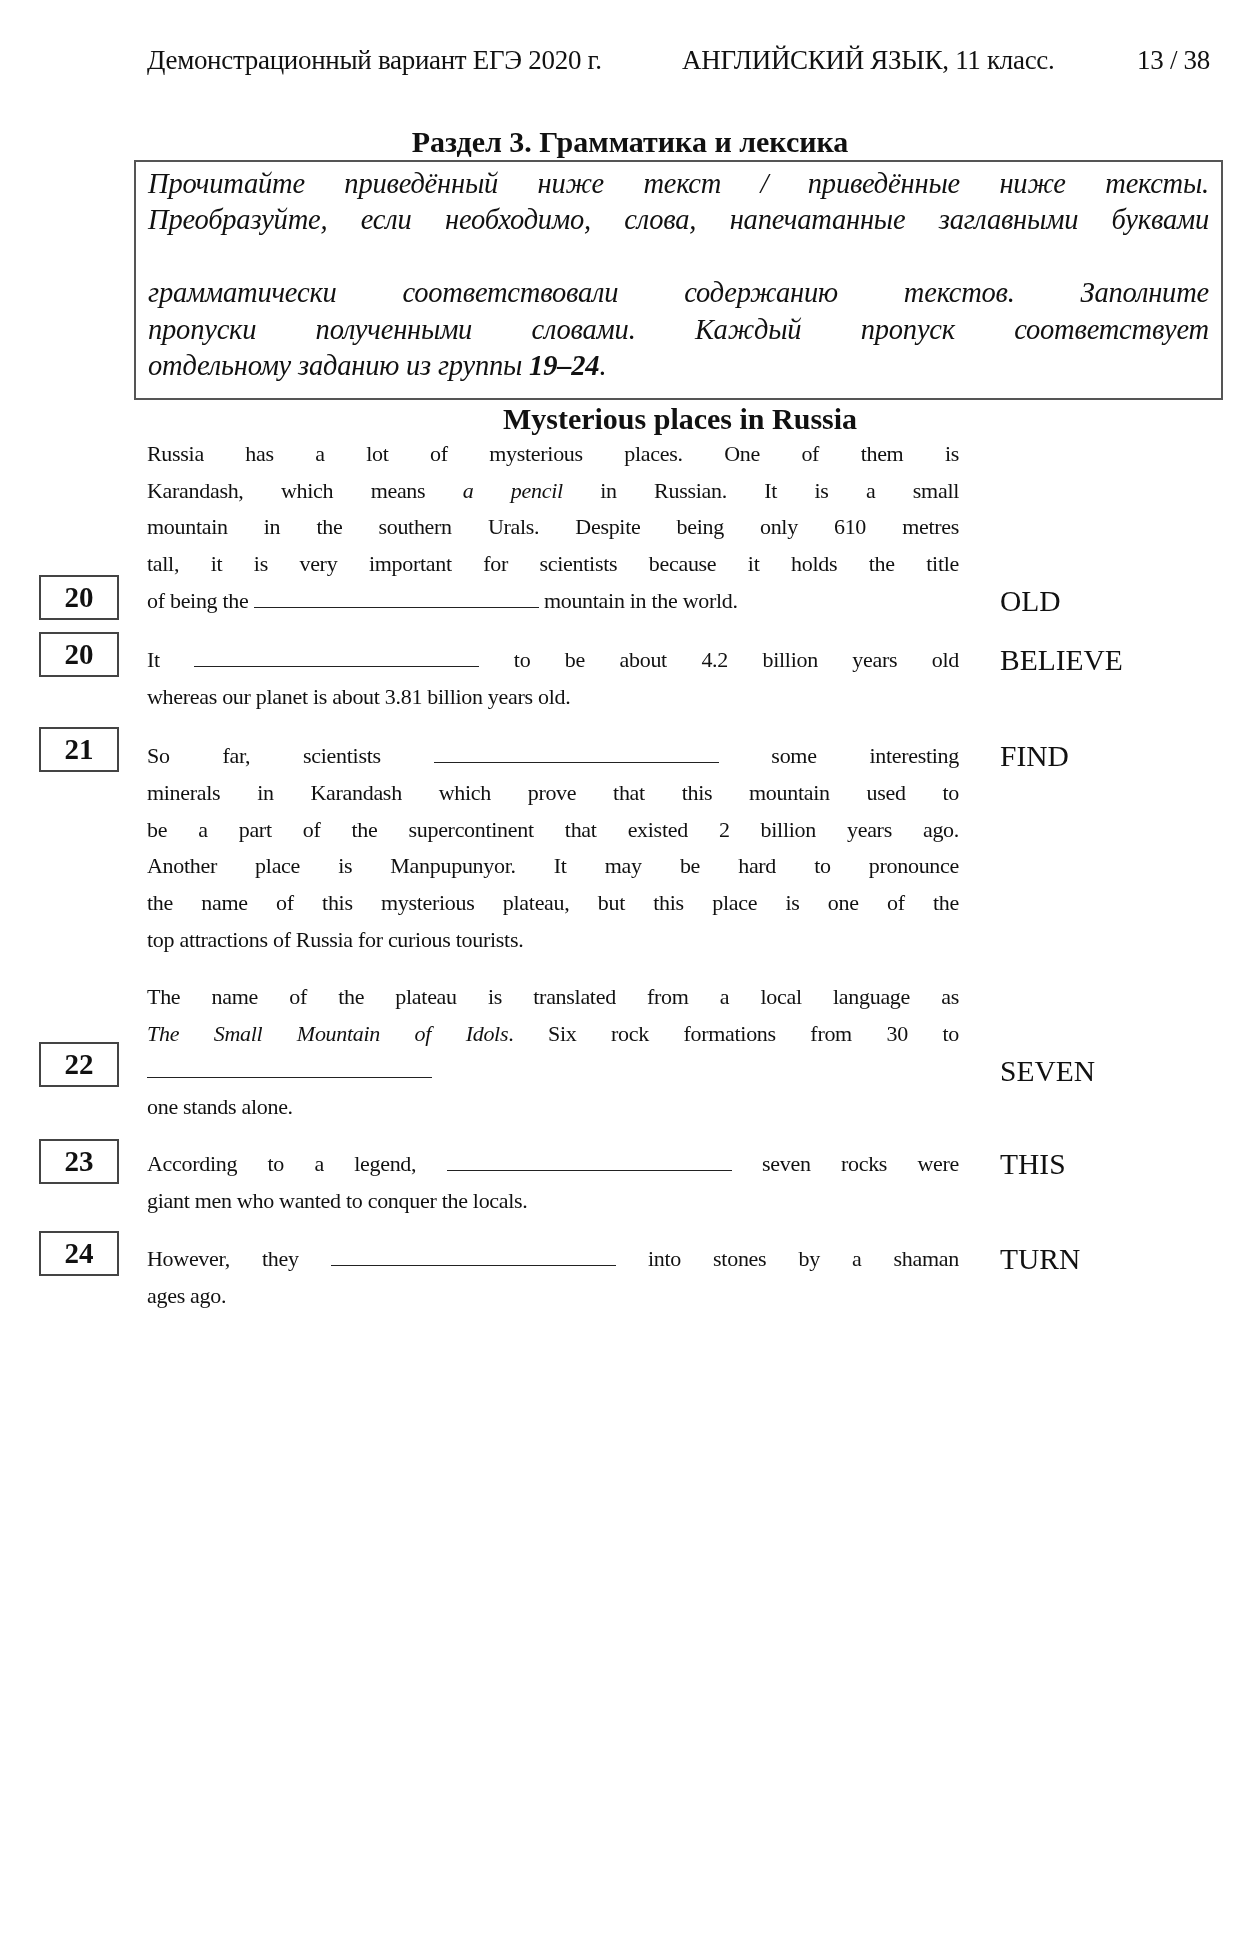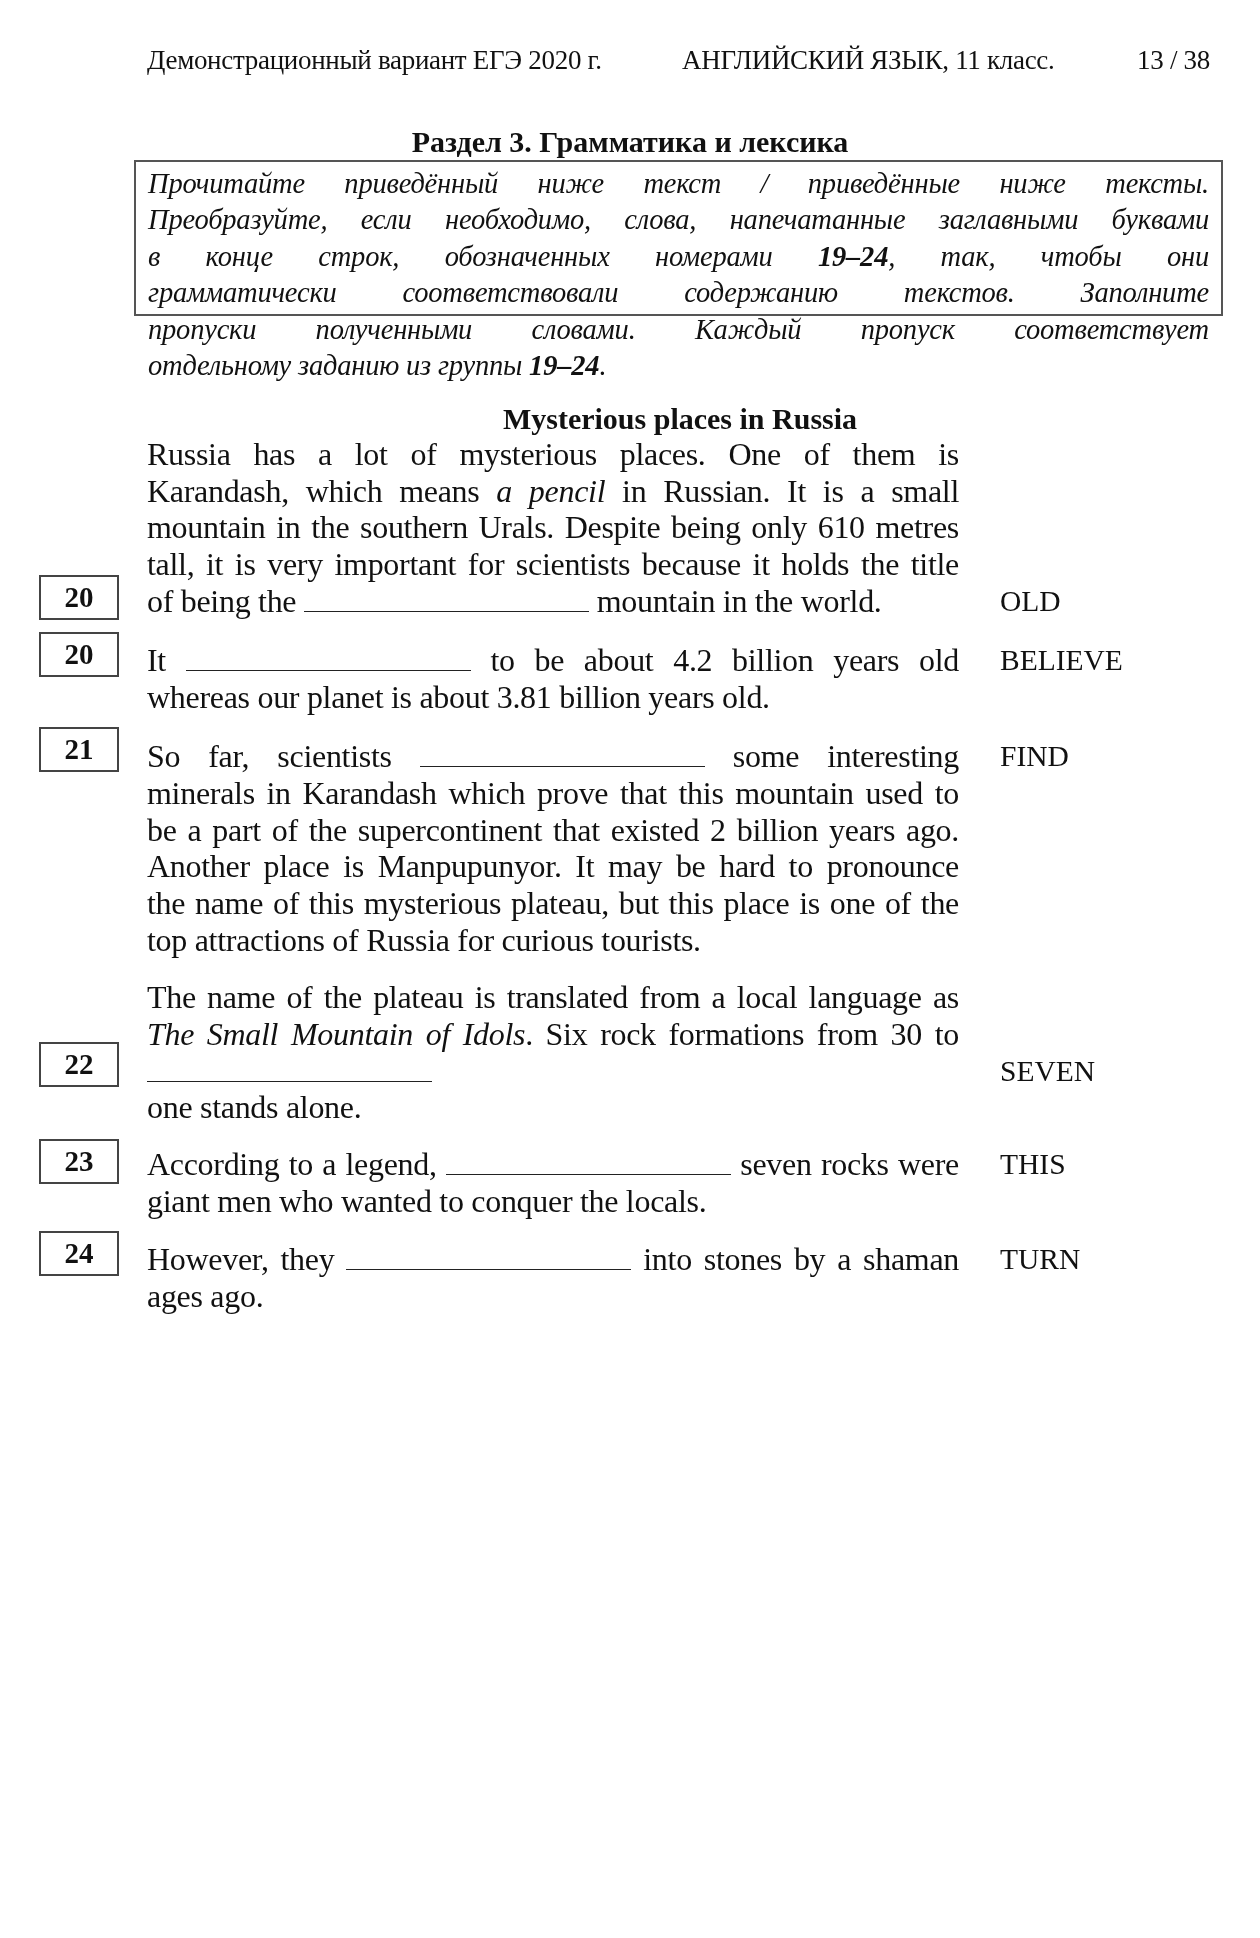--- a/index.html
+++ b/index.html
@@ -10,37 +10,37 @@
   .hdr { position:absolute; top:40px; font-size:27px; line-height:40px; letter-spacing:-0.3px; }
   #hdr-left { left:147px; }
   #hdr-mid { left:682px; }
   #hdr-right { right:50px; }
 
   #section-title {
     position:absolute; top:122px; left:0; width:1260px; text-align:center;
     font-size:30px; font-weight:bold; line-height:40px;
   }
   #instr-box {
-    position:absolute; left:134px; top:160px; width:1089px; height:156px;
+    position:absolute; left:134px; top:160px; width:1089px; height:240px;
     border:2px solid #555; box-sizing:border-box;
   }
   .instr-line {
     position:absolute; left:12px; right:12px; font-style:italic; font-size:28.5px;
     line-height:36.6px; text-align:justify; text-align-last:justify; white-space:nowrap;
     letter-spacing:-0.2px;
   }
   .instr-line.last { text-align-last:left; }
   .instr-line b { font-weight:bold; }
 
   #text-title {
     position:absolute; top:399px; left:490px; width:380px; text-align:center;
     font-size:30px; font-weight:bold; line-height:40px;
   }
   .tl {
-    position:absolute; left:147px; width:812px; font-size:32px; line-height:36.6px;
+    position:absolute; left:147px; width:812px; font-size:22px; line-height:36.6px;
     text-align:justify; text-align-last:justify; white-space:nowrap; letter-spacing:-0.3px;
   }
   .tl.end { text-align-last:left; }
   .tl i { font-style:italic; }
   .blank { display:inline-block; width:285px; border-bottom:1.5px solid #222; height:24px; vertical-align:baseline; }
 
   .qbox {
     position:absolute; left:39px; width:80px; height:45px; border:2px solid #444;
     box-sizing:border-box; text-align:center; font-weight:bold; font-size:29px; line-height:41px;
   }
@@ -51,21 +51,20 @@
 
 <div class="hdr" id="hdr-left">Демонстрационный вариант ЕГЭ 2020 г.</div>
 <div class="hdr" id="hdr-mid">АНГЛИЙСКИЙ ЯЗЫК, 11 класс.</div>
 <div class="hdr" id="hdr-right">13 / 38</div>
 
 <div id="section-title">Раздел 3. Грамматика и лексика</div>
 
 <div id="instr-box">
   <div class="instr-line" style="top:4px">Прочитайте приведённый ниже текст / приведённые ниже тексты.</div>
   <div class="instr-line" style="top:40px">Преобразуйте, если необходимо, слова, напечатанные заглавными буквами</div>
-  <div class="instr-line" style="top:77px"><span>в конце строк, обозначенных номерами </span><b>19–24</b><span>, так, чтобы они</span></div>
   <div class="instr-line" style="top:113px">грамматически соответствовали содержанию текстов. Заполните</div>
   <div class="instr-line" style="top:150px">пропуски полученными словами. Каждый пропуск соответствует</div>
   <div class="instr-line last" style="top:186px"><span>отдельному заданию из группы </span><b>19–24</b><span>.</span></div>
 </div>
 
 <div id="text-title">Mysterious places in Russia</div>
 
 <div class="tl" style="top:436px">Russia has a lot of mysterious places. One of them is</div>
 <div class="tl" style="top:473px"><span>Karandash, which means </span><i>a pencil</i><span> in Russian. It is a small</span></div>
 <div class="tl" style="top:509px">mountain in the southern Urals. Despite being only 610 metres</div>

